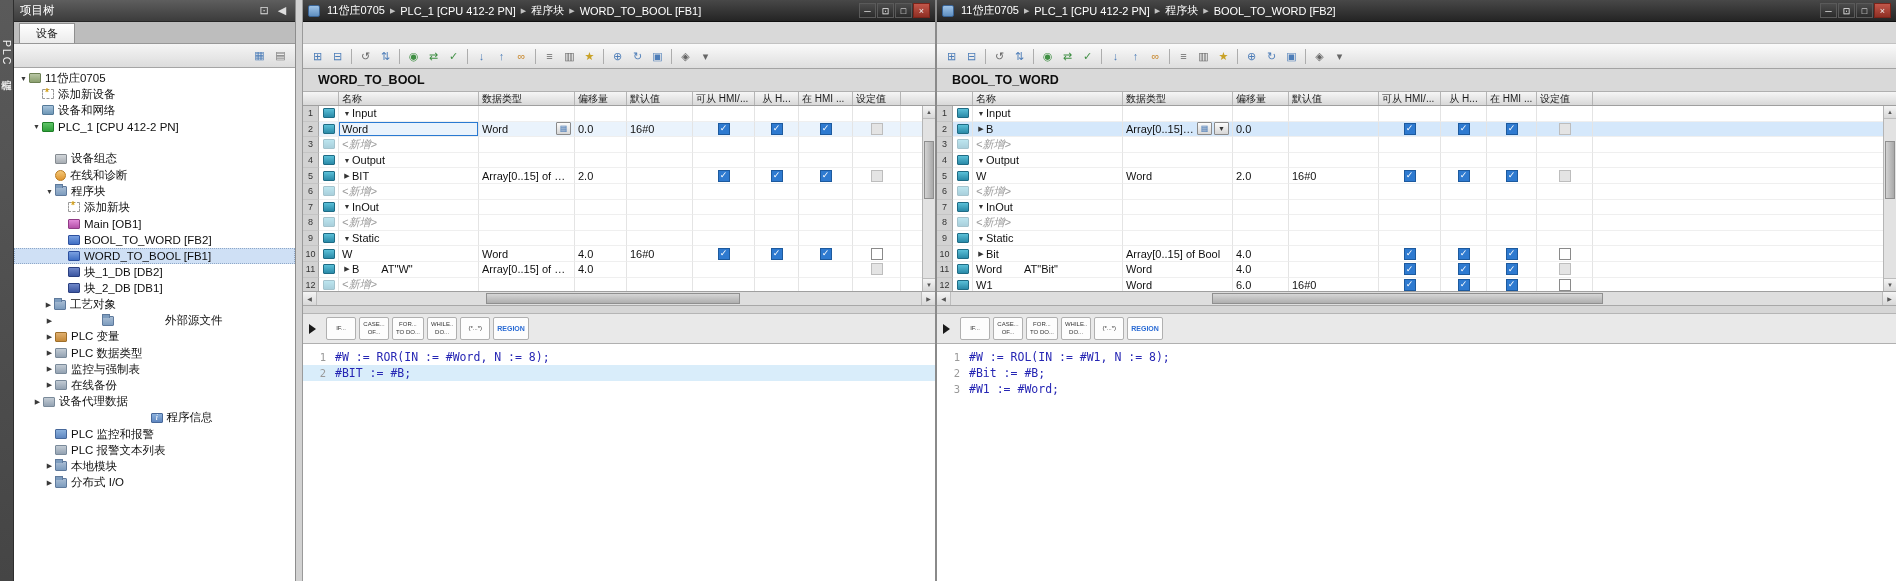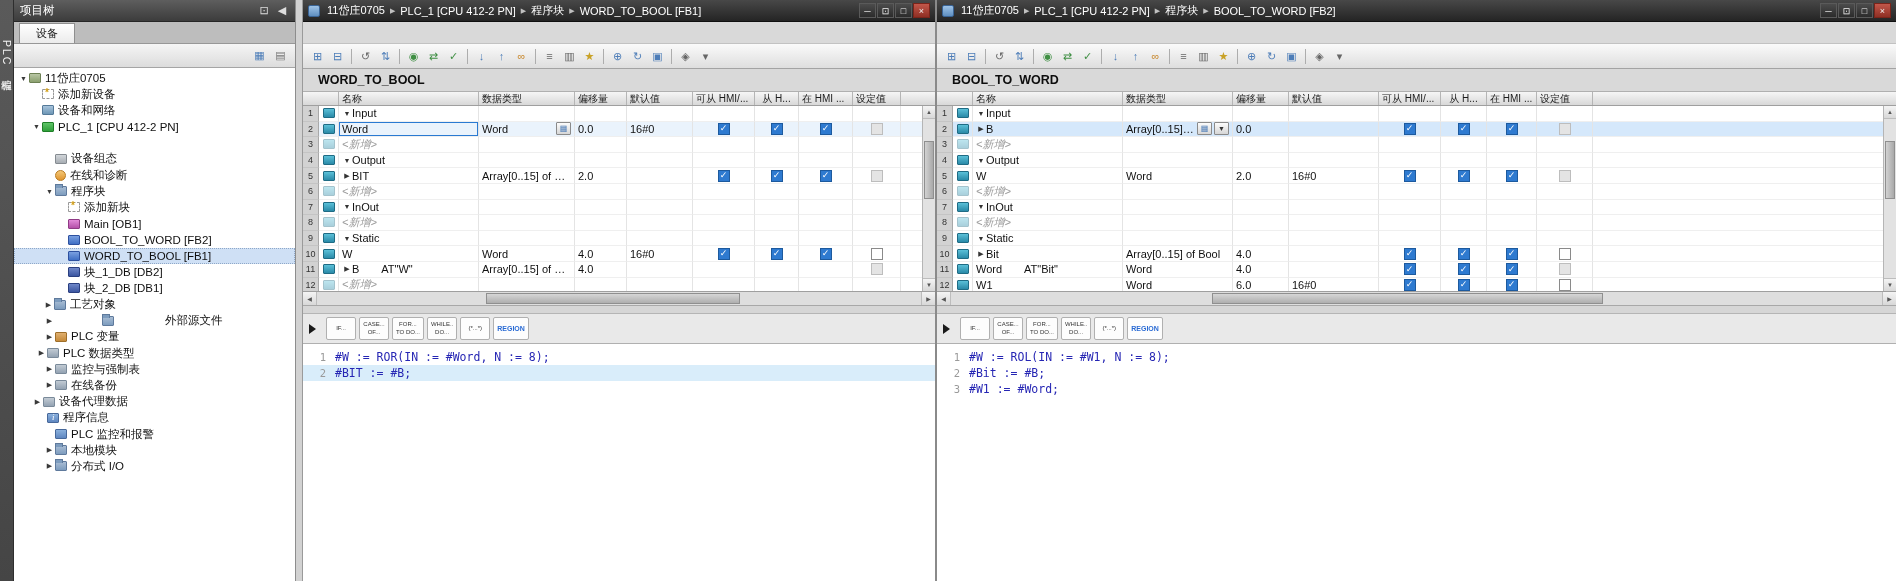--- a/index.html
+++ b/index.html
@@ -268,49 +268,54 @@
         <div class="trow" style="padding-left: 30px; gap: 47px;">
           <span class="texp">▶</span>
           <span class="ti ic-folder-source"></span>
           <span class="tlabel">外部源文件</span>
         </div>
         <div class="trow" style="padding-left: 30px;">
           <span class="texp">▶</span>
           <span class="ti ic-plc-tags"></span>
           <span class="tlabel">PLC 变量</span>
         </div>
-        <div class="trow" style="padding-left: 22px;">
+        <div class="trow" style="padding-left: 30px;">
           <span class="texp">▶</span>
           <span class="ti ic-plc-datatypes"></span>
           <span class="tlabel">PLC 数据类型</span>
         </div>
         <div class="trow" style="padding-left: 30px;">
           <span class="texp">▶</span>
           <span class="ti ic-watch-tables"></span>
           <span class="tlabel">监控与强制表</span>
         </div>
         <div class="trow" style="padding-left: 30px;">
           <span class="texp">▶</span>
           <span class="ti ic-online-backup"></span>
           <span class="tlabel">在线备份</span>
         </div>
         <div class="trow" style="padding-left: 18px;">
           <span class="texp">▶</span>
           <span class="ti ic-proxy-data"></span>
           <span class="tlabel">设备代理数据</span>
         </div>
-        <div class="trow" style="padding-left: 22px;">
+        <div class="trow" style="padding-left: 43px; justify-content: center;">
           <span class="texp"></span>
           <span class="ti ic-program-info"></span>
           <span class="tlabel">程序信息</span>
         </div>
         <div class="trow" style="padding-left: 30px;">
           <span class="texp"></span>
           <span class="ti ic-plc-alarms"></span>
           <span class="tlabel">PLC 监控和报警</span>
+        </div>
+        <div class="trow" style="padding-left: 30px;">
+          <span class="texp"></span>
+          <span class="ti ic-alarm-textlists"></span>
+          <span class="tlabel">PLC 报警文本列表</span>
         </div>
         <div class="trow" style="padding-left: 30px;">
           <span class="texp">▶</span>
           <span class="ti ic-local-modules"></span>
           <span class="tlabel">本地模块</span>
         </div>
         <div class="trow" style="padding-left: 30px;">
           <span class="texp">▶</span>
           <span class="ti ic-distributed-io"></span>
           <span class="tlabel">分布式 I/O</span>

